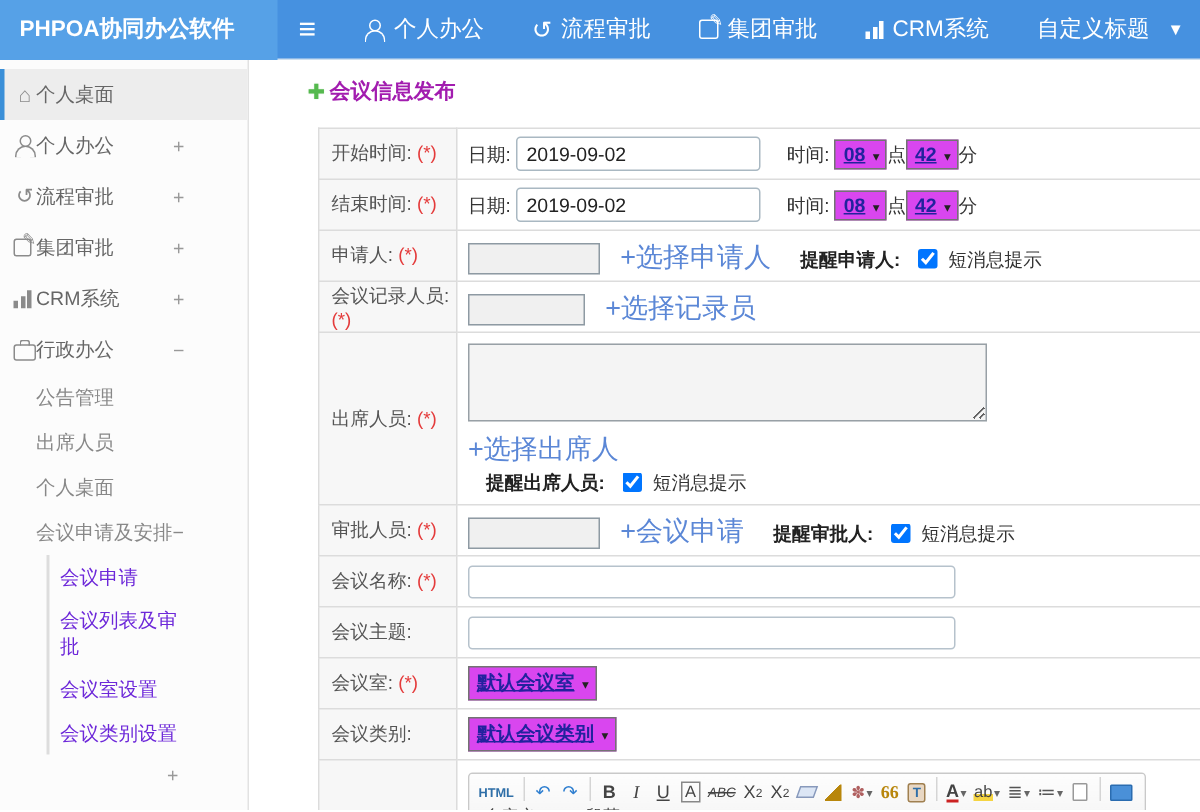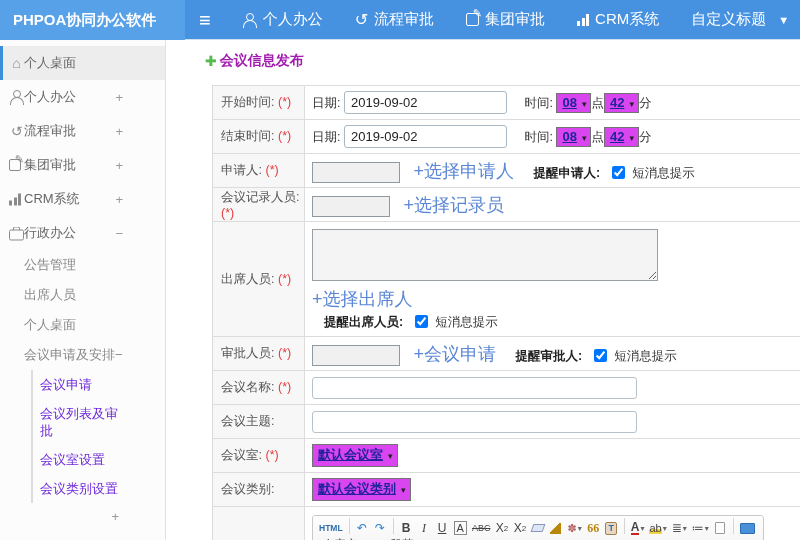--- a/index.html
+++ b/index.html
@@ -98,21 +98,21 @@
   .ed-toolbar { background:linear-gradient(#fdfdfd,#f0f0f0); border-bottom:1px solid #ddd;
     padding:2px 4px; }
   .ed-row { display:flex; height:24px; gap:1px; }
   .ed-btn { min-width:17px; height:20px; display:inline-flex; align-items:center;
     justify-content:center; color:#444; font-size:12px; cursor:pointer; border-radius:2px;
     padding:0 2px; }
   .ed-sep { width:1px; height:16px; background:#d5d5d5; margin:0 3px; }
   .b { font-weight:bold; } .i { font-style:italic; font-family:"Liberation Serif",serif; }
   .u { text-decoration:underline; }
   .boxa { border:1px solid #888; padding:0 2px; font-size:11px; }
-  .strike { text-decoration:line-through; font-size:9px; }
+  .strike { text-decoration:line-through; font-size:9px;font-style:italic; }
   .sup sup,.sub sub { font-size:8px; }
   .blue { color:#2f7fd0; }
   .html-btn { font-size:8.5px; font-weight:bold; color:#2f6fa8; }
   .quote { color:#b8860b; font-weight:bold; font-family:"Liberation Serif",serif; }
   .eraser { width:12px; height:8px; background:#dce6f5; border:1px solid #8899bb;
     transform:skewX(-20deg); }
   .broom { width:11px; height:11px;
     background:linear-gradient(135deg,transparent 45%,#b8860b 45%); }
   .painter { color:#b06060; font-size:11px; }
   .paste { position:relative; width:12px; height:13px; background:#e8d7c3;

